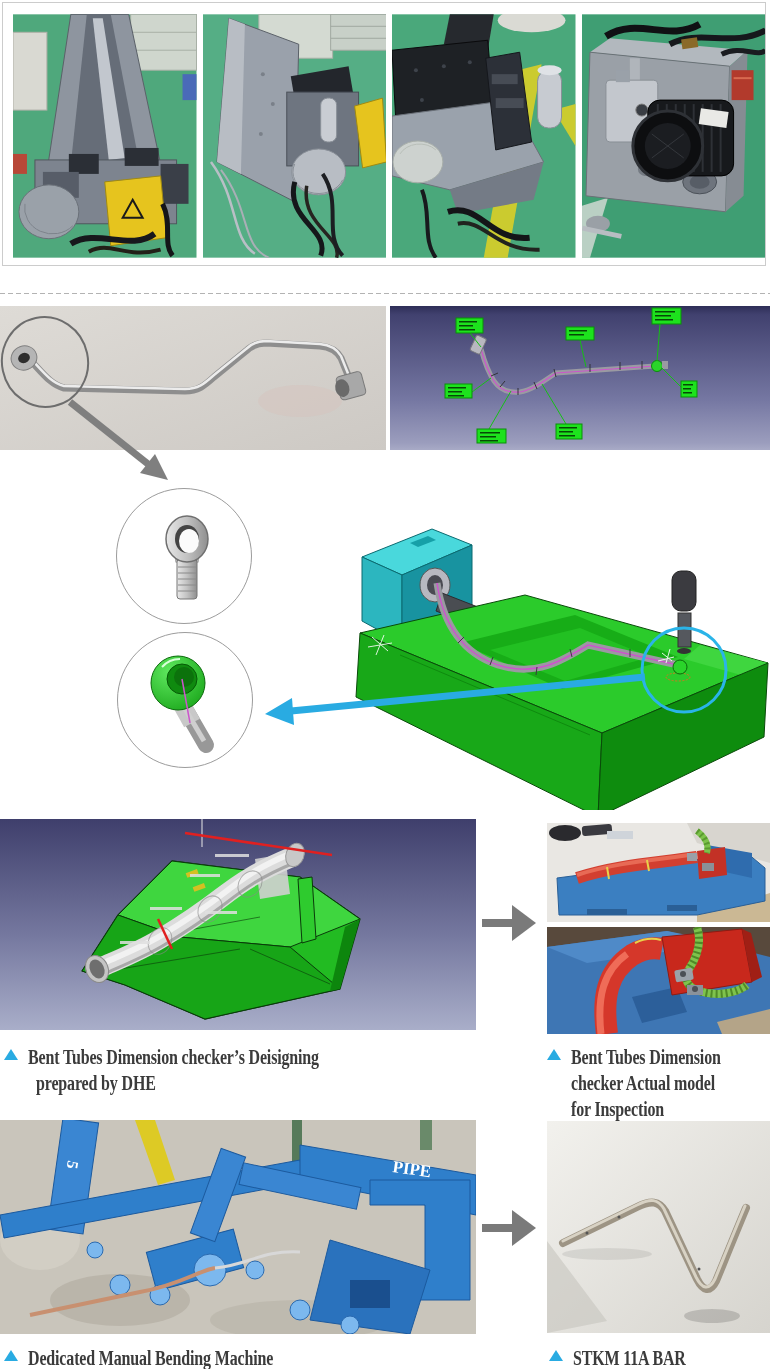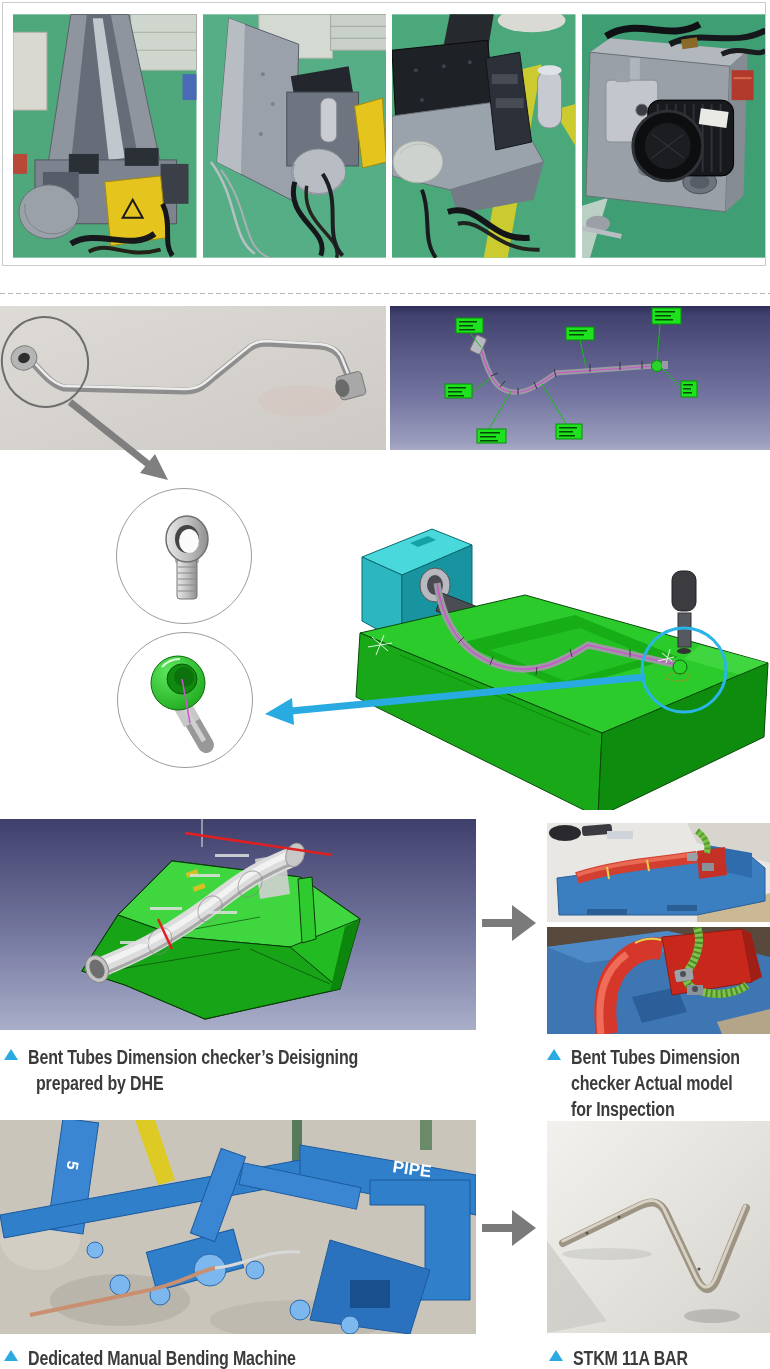--- a/index.html
+++ b/index.html
@@ -1,17 +1,17 @@
 <!DOCTYPE html>
 <html><head>
 <meta charset="utf-8">
 <style>
   html,body{margin:0;padding:0;background:#fff;}
   #page{position:relative;width:770px;height:1369px;background:#fff;overflow:hidden;
-        font-family:Liberation Sans, sans-serif;}
+        font-family:Liberation Serif, serif;}
   .abs{position:absolute;}
   
   .frame{left:2px;top:2px;width:764px;height:264px;border:1px solid #cccccc;
          display:flex;gap:6px;padding:11px 0 0 10px;box-sizing:border-box;background:#fff;}
   .frame svg{width:184px;height:244px;display:block;}
   
   .divider{left:0;top:293px;width:770px;height:1px;
            background:repeating-linear-gradient(90deg,#b3b3b3 0 5px,transparent 5px 8px);}
   
   .ph{display:block;}

